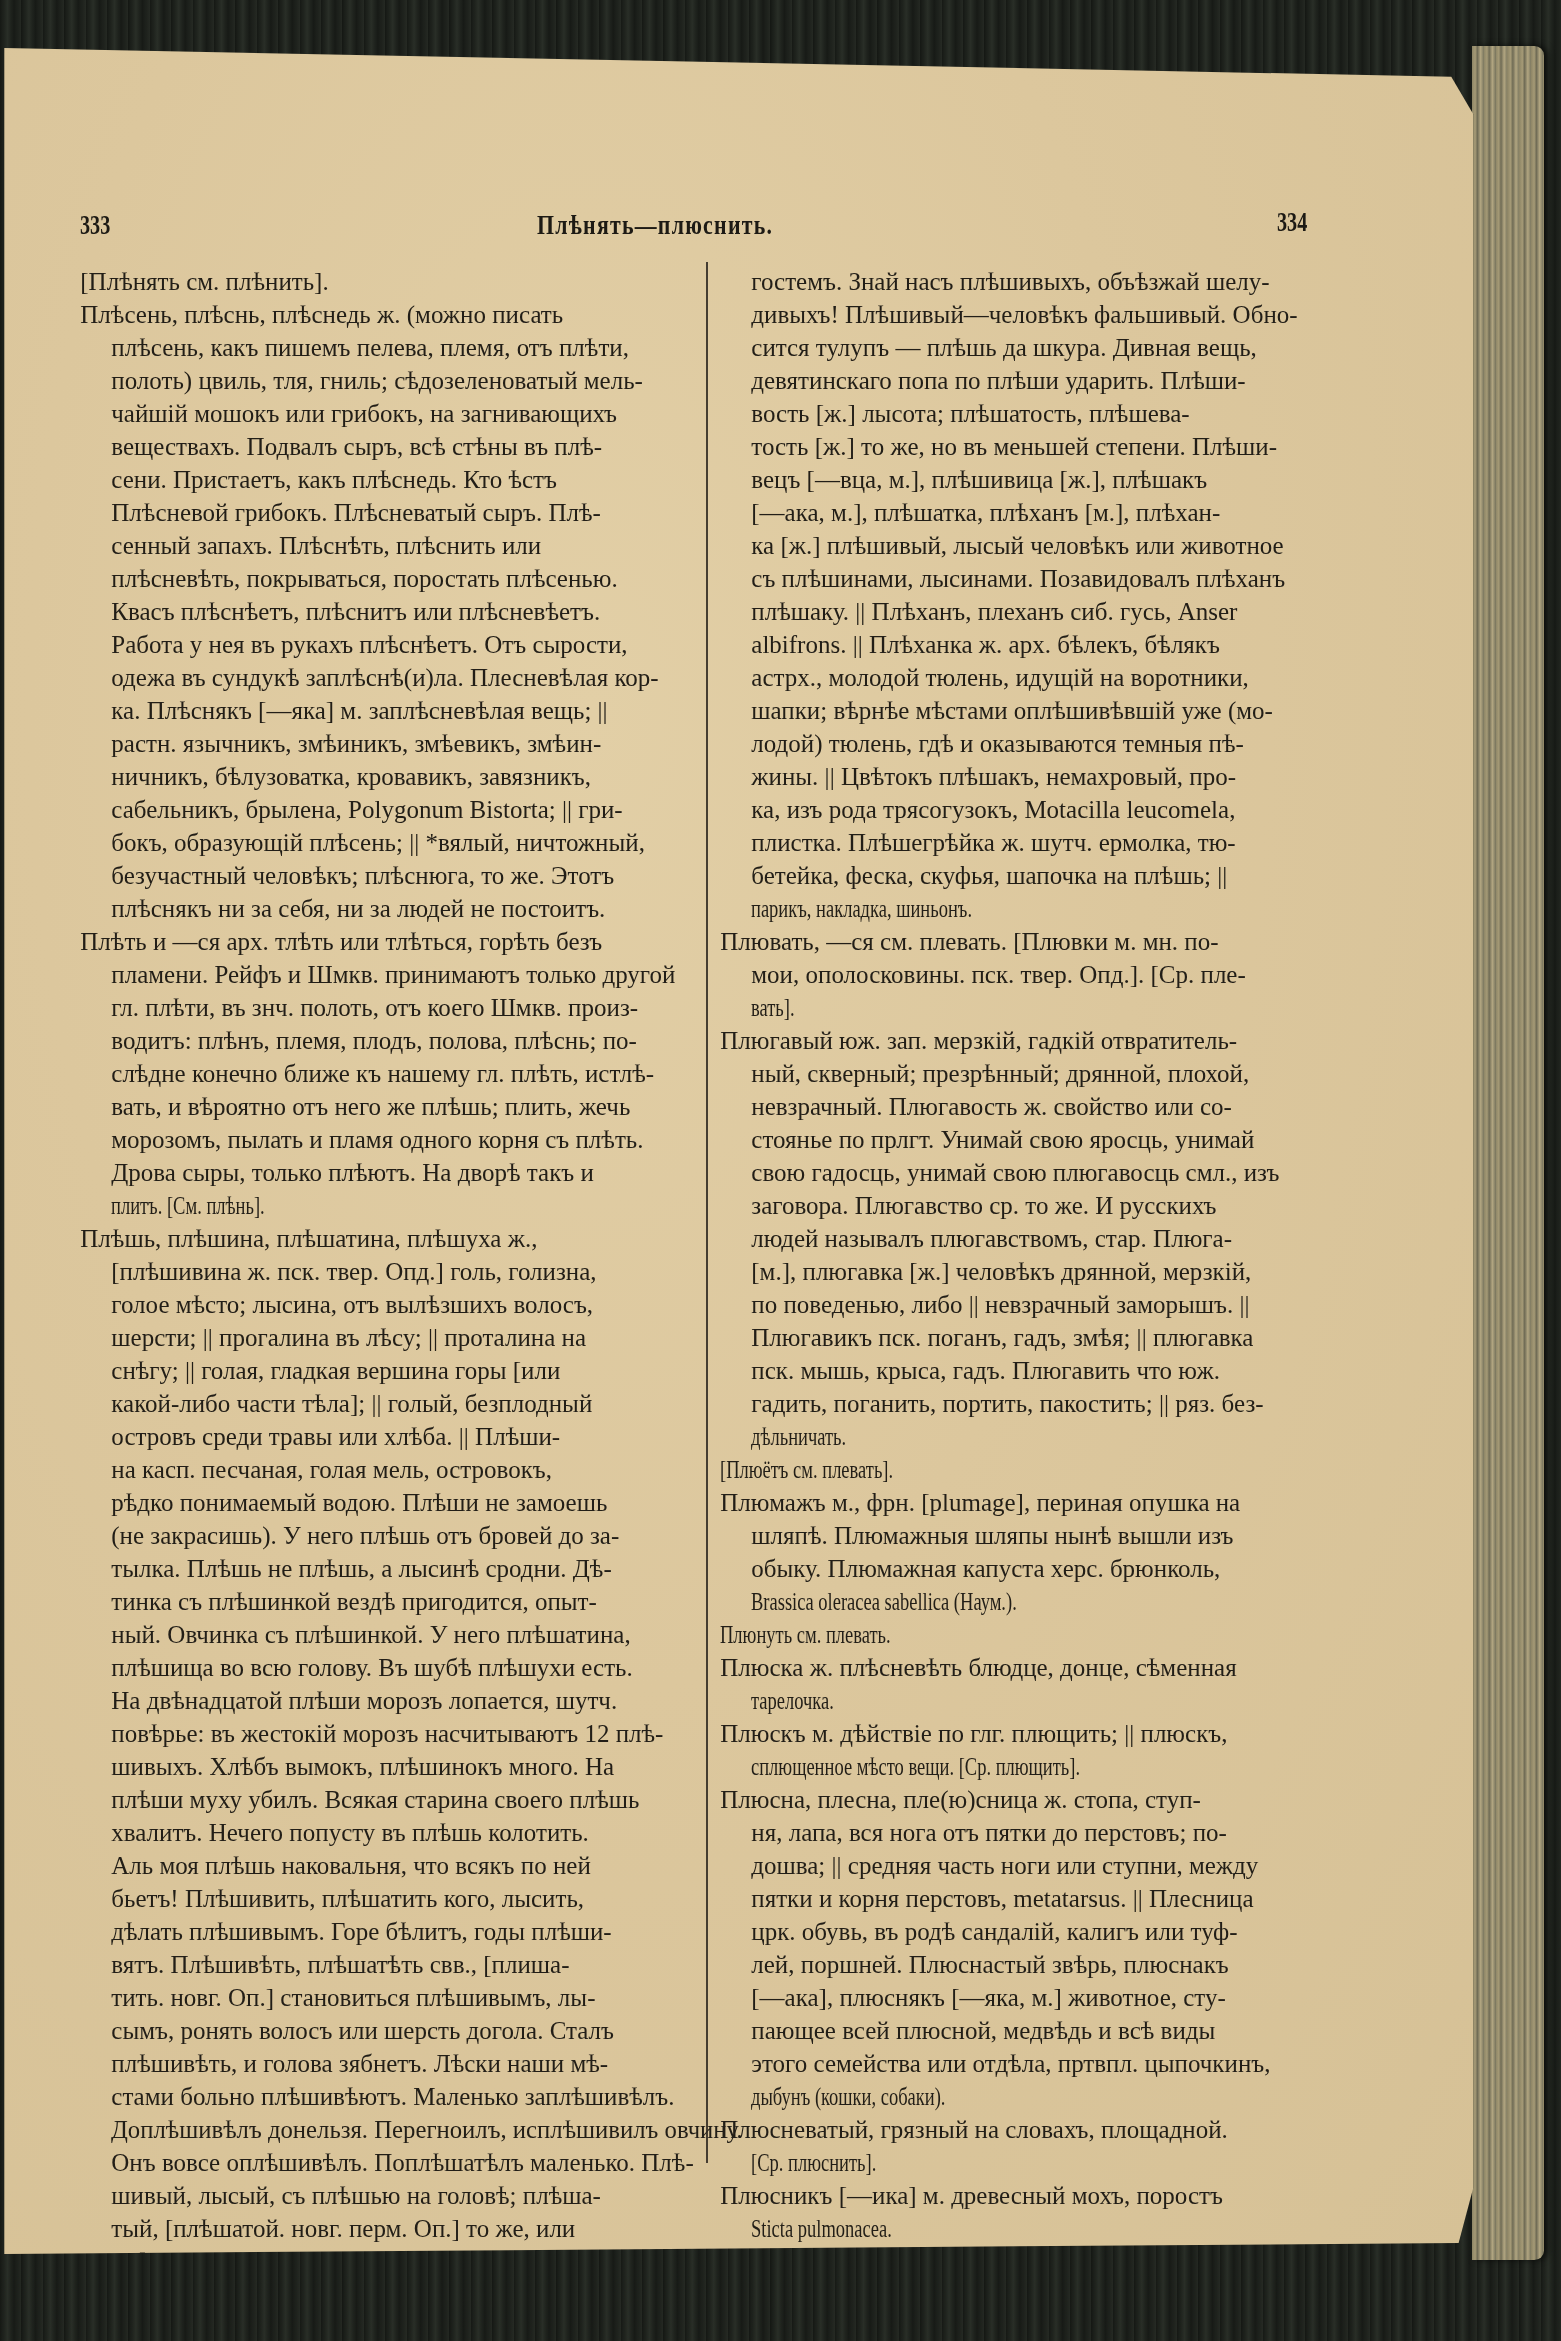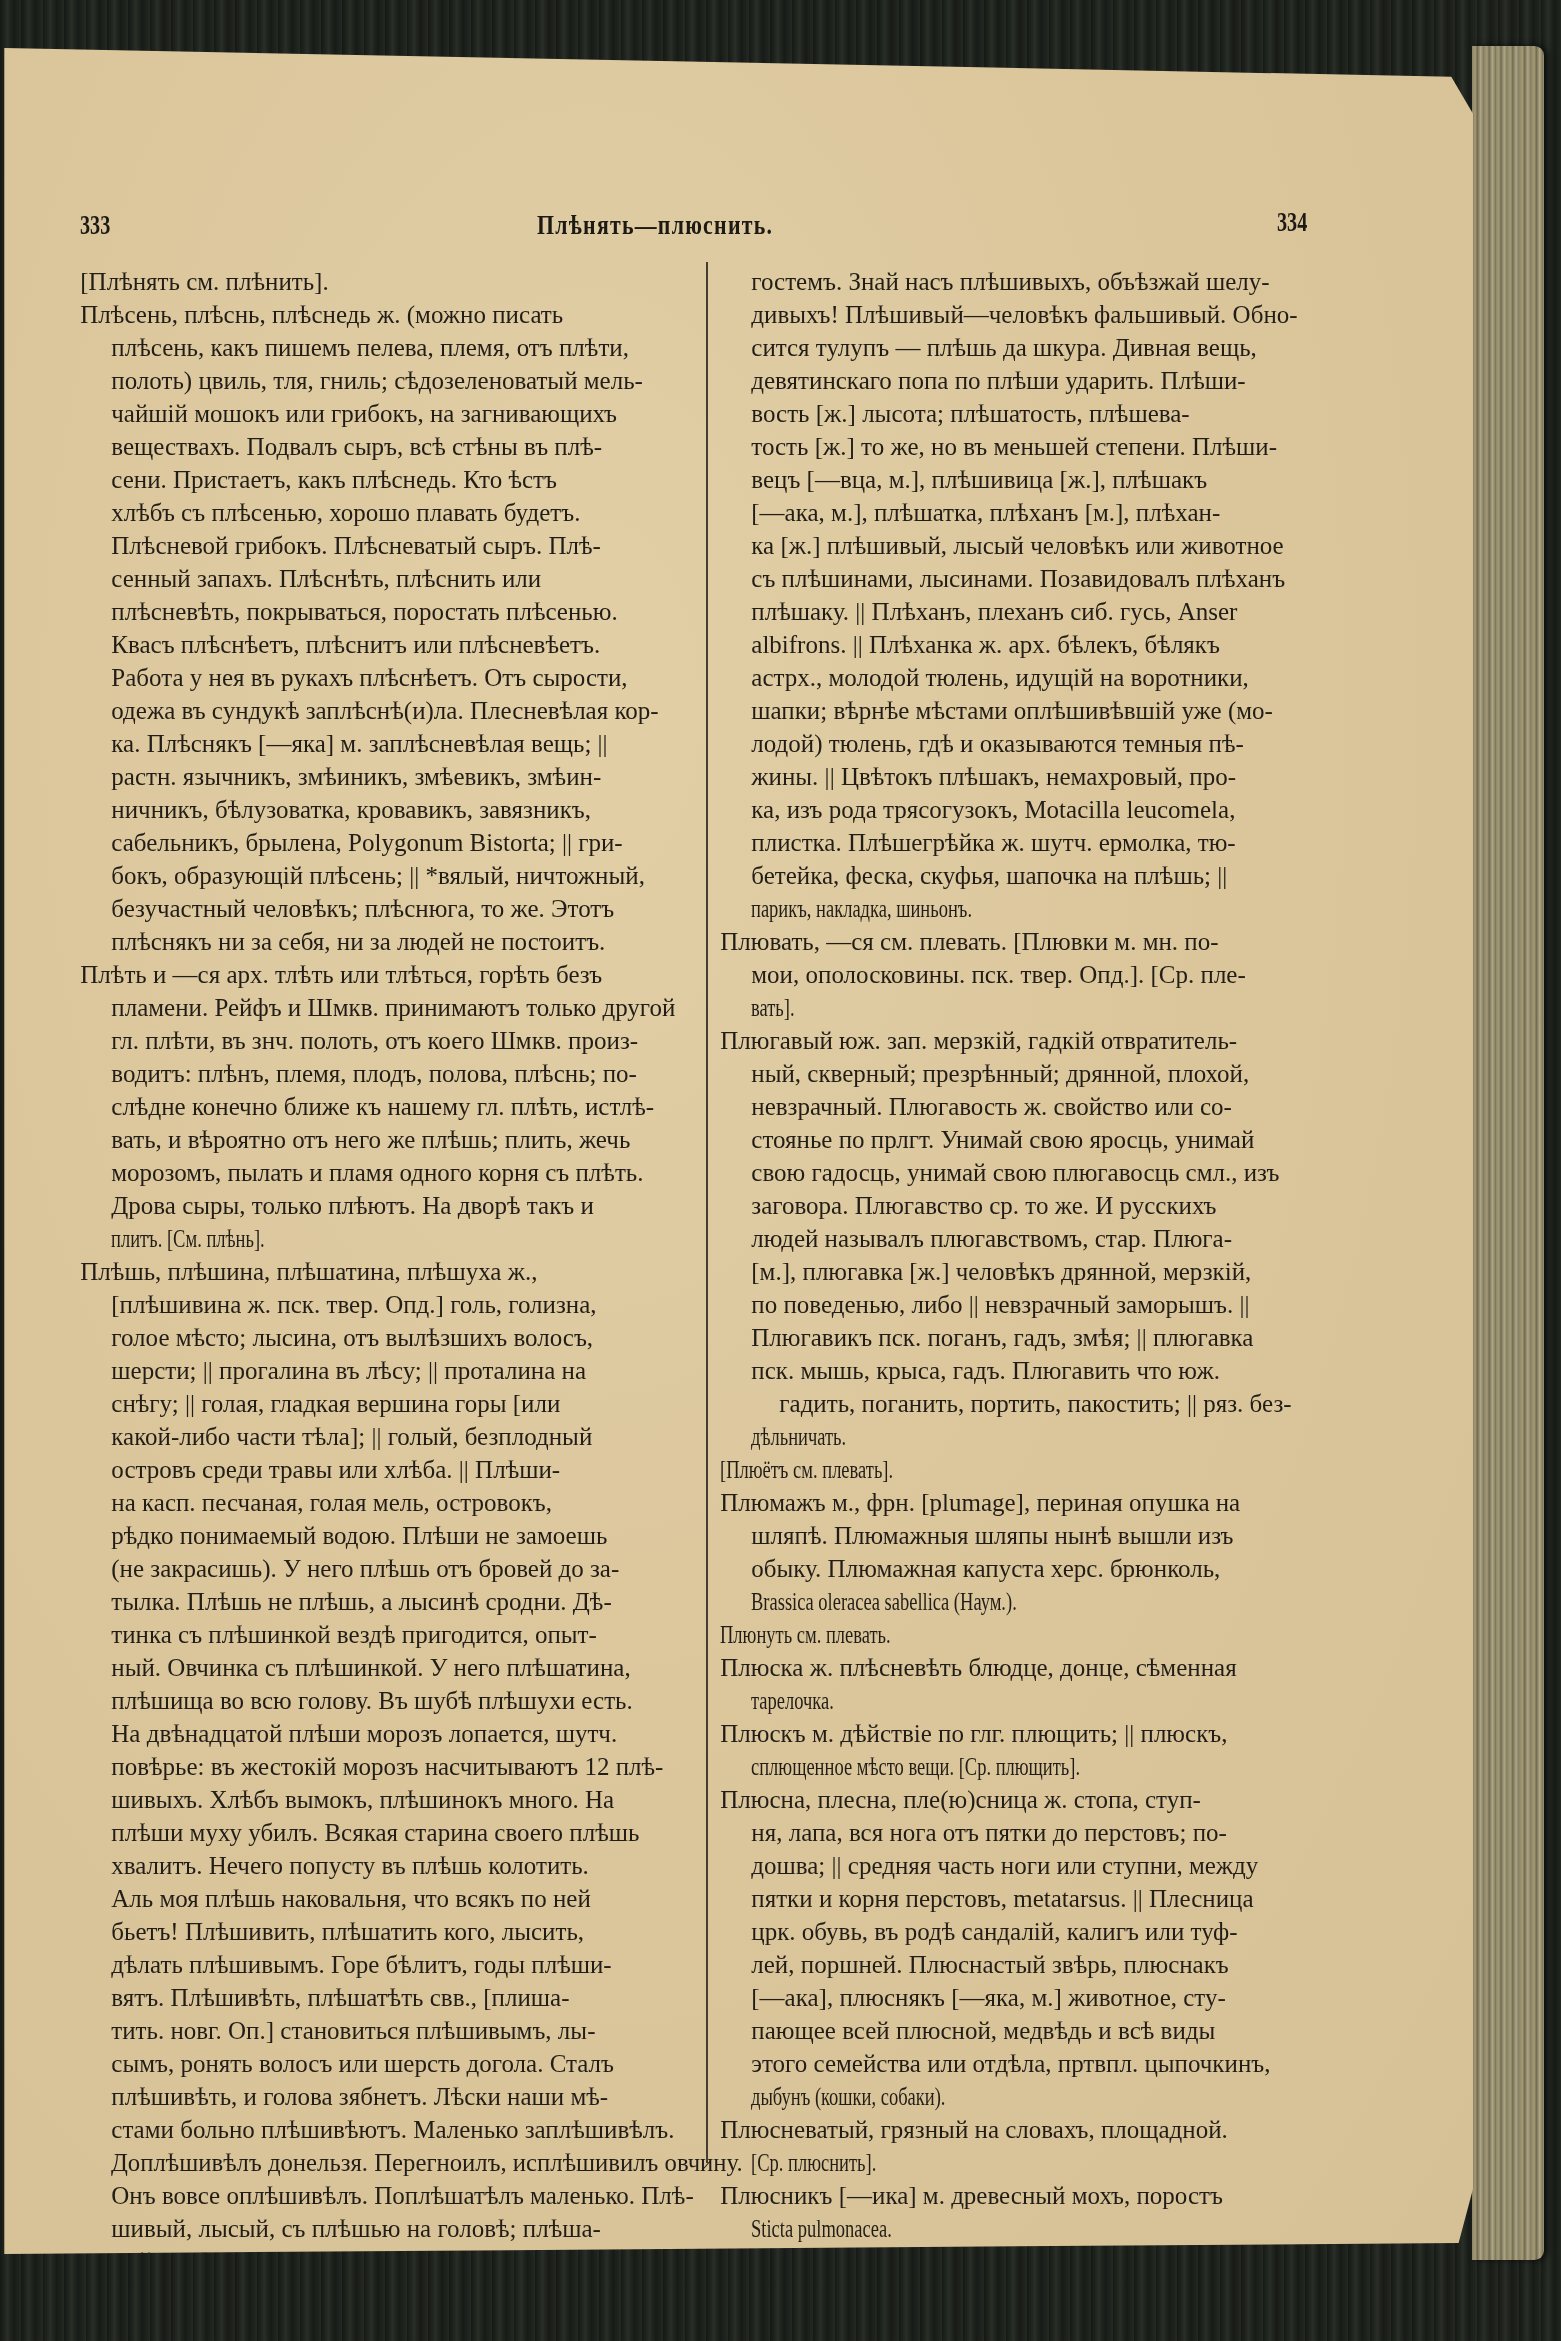--- a/index.html
+++ b/index.html
@@ -87,23 +87,20 @@
       <div class="line indent">
         <span class="ltext" style="transform: scaleX(1);">чайшій мошокъ или грибокъ, на загнивающихъ</span>
       </div>
       <div class="line indent">
         <span class="ltext" style="transform: scaleX(1);">веществахъ. Подвалъ сыръ, всѣ стѣны въ плѣ-</span>
       </div>
       <div class="line indent">
         <span class="ltext" style="transform: scaleX(1);">сени. Пристаетъ, какъ плѣснедь. Кто ѣстъ</span>
       </div>
       <div class="line indent">
-        <span class="ltext" style="transform: scaleX(1);">хлѣбъ съ плѣсенью, хорошо плавать будетъ.</span>
-      </div>
-      <div class="line indent">
         <span class="ltext" style="transform: scaleX(1);">Плѣсневой грибокъ. Плѣсневатый сыръ. Плѣ-</span>
       </div>
       <div class="line indent">
         <span class="ltext" style="transform: scaleX(1);">сенный запахъ. Плѣснѣть, плѣснить или</span>
       </div>
       <div class="line indent">
         <span class="ltext" style="transform: scaleX(1);">плѣсневѣть, покрываться, поростать плѣсенью.</span>
       </div>
       <div class="line indent">
         <span class="ltext" style="transform: scaleX(1);">Квасъ плѣснѣетъ, плѣснитъ или плѣсневѣетъ.</span>
@@ -363,21 +360,21 @@
       <div class="line indent">
         <span class="ltext" style="transform: scaleX(1);">по поведенью, либо || невзрачный заморышъ. ||</span>
       </div>
       <div class="line indent">
         <span class="ltext" style="transform: scaleX(1);">Плюгавикъ пск. поганъ, гадъ, змѣя; || плюгавка</span>
       </div>
       <div class="line indent">
         <span class="ltext" style="transform: scaleX(1);">пск. мышь, крыса, гадъ. Плюгавить что юж.</span>
       </div>
       <div class="line indent">
-        <span class="ltext" style="transform: scaleX(1); margin-left: 28px;">гадить, поганить, портить, пакостить; || ряз. без-</span>
+        <span class="ltext" style="transform: scaleX(1);">гадить, поганить, портить, пакостить; || ряз. без-</span>
       </div>
       <div class="line indent">
         <span class="ltext" style="transform: scaleX(0.74);">дѣльничать.</span>
       </div>
       <div class="line">
         <span class="ltext" style="transform: scaleX(0.74);">[Плюётъ см. плевать].</span>
       </div>
       <div class="line">
         <span class="ltext" style="transform: scaleX(1);">Плюмажъ м., фрн. [plumage], периная опушка на</span>
       </div>

